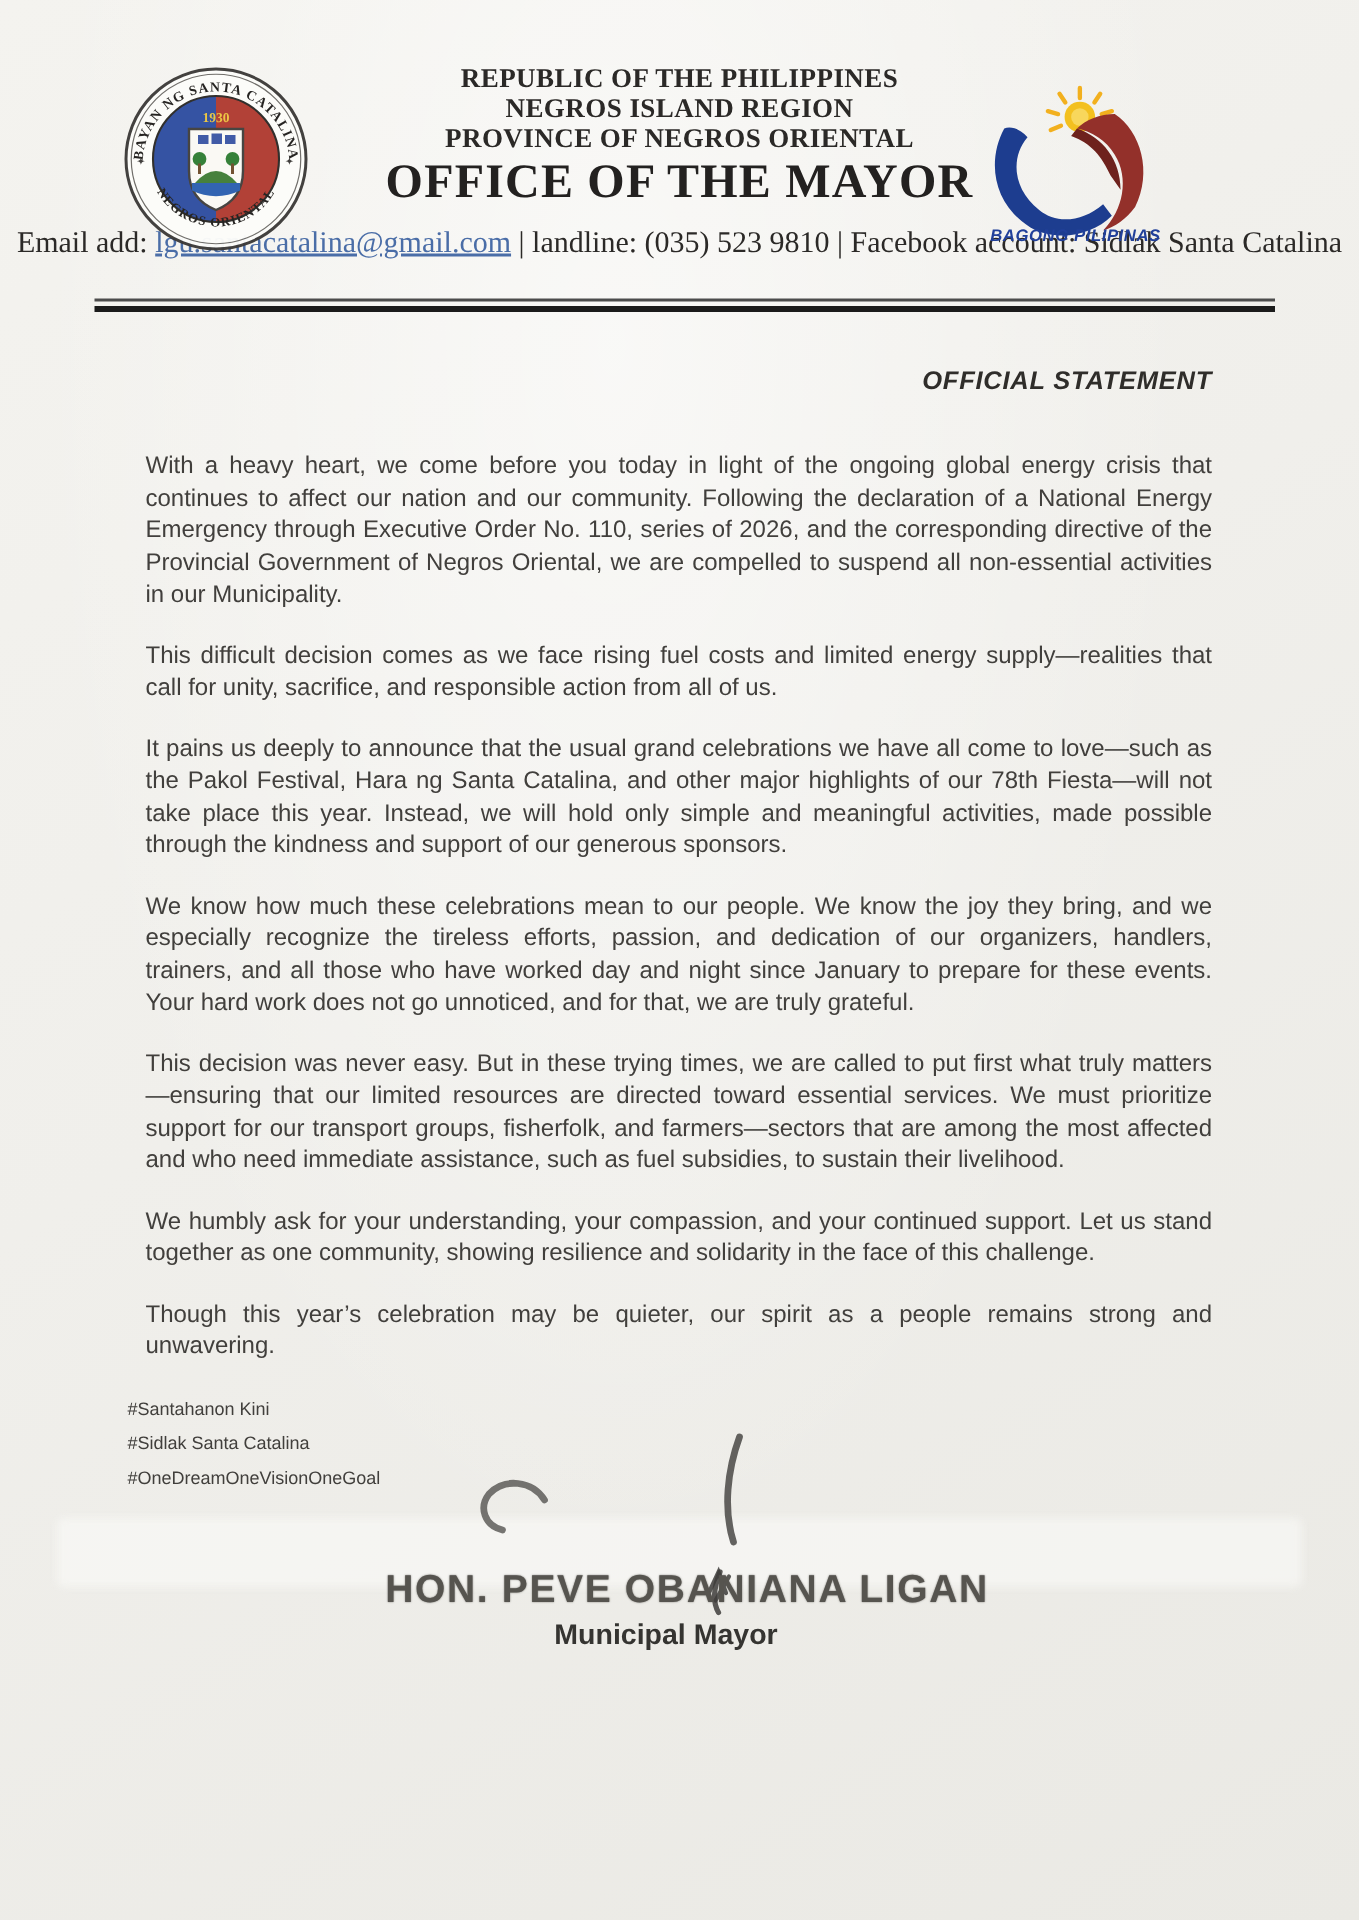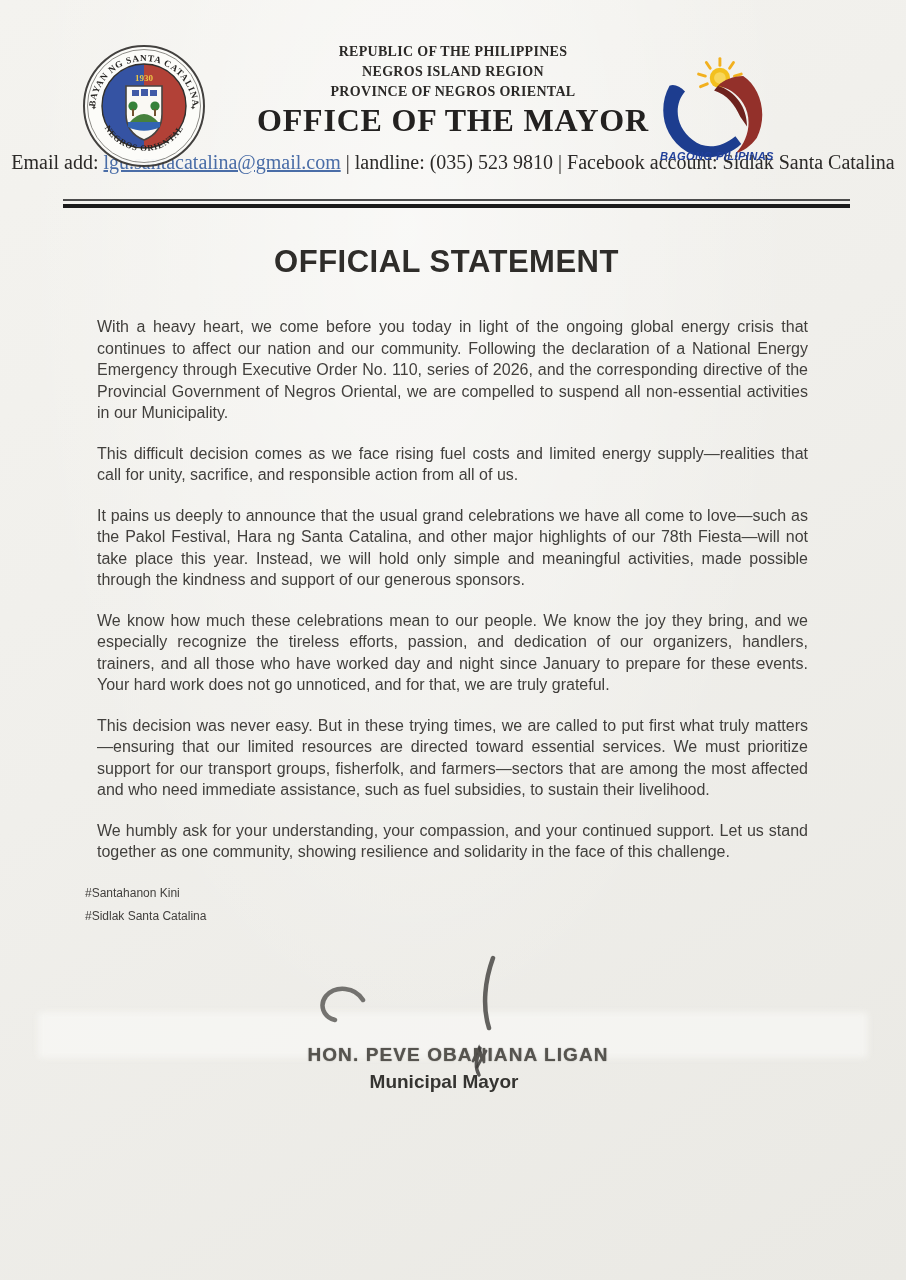--- a/index.html
+++ b/index.html
@@ -15,21 +15,21 @@
     background:
       radial-gradient(ellipse at 45% 18%, rgba(255,255,255,.55) 0%, rgba(255,255,255,0) 55%),
       linear-gradient(148deg,#f4f3ef 0%,#f0efeb 45%,#eae9e4 100%);
     color:#413f3c;
   }
   
   .letterhead{position:relative;height:152px;padding-top:42px;}
   .head-center{width:100%;text-align:center;color:#2b2927;}
   .gov-line{
     font-family:"Liberation Serif",serif;
-    font-weight:700;font-size:14px;line-height:20px;letter-spacing:.3px;
+    font-weight:700;font-size:18px;line-height:20px;letter-spacing:.3px;
   }
   .gov-line.sans{
     font-family:"Liberation Sans",sans-serif;
     font-size:17px;line-height:21px;letter-spacing:.2px;
   }
   .office-title{
     font-family:"Liberation Serif",serif;
     font-weight:700;font-size:32px;line-height:35px;letter-spacing:.8px;
     margin-top:1px;color:#232120;
   }
@@ -41,23 +41,24 @@
   .seal{position:absolute;left:82px;top:44px;filter:blur(.3px);opacity:.96;}
   .bagong{position:absolute;right:126px;top:54px;filter:blur(.3px);}
   .rule{
     margin:5px 56px 0 63px;height:3px;
     border-top:2.5px solid #4c4c4c;
     border-bottom:4px solid #1b1b1b;
   }
   
   .doc-body{padding:0 98px 0 85px;}
   .statement-title{
-    font-size:31px;font-weight:700;letter-spacing:.5px;
-    text-align:center;color:#2f2d2a;
+    font-size:17px;font-weight:700;letter-spacing:.5px;
+    text-align:right;color:#2f2d2a;
     margin:36px 0 0 0;
+    font-style:italic;
   }
   .doc-body p{
     font-size:16px;line-height:21.5px;
     text-align:justify;
     margin:0 0 19px 12px;
   }
   .doc-body p:first-of-type{margin-top:36px;}
   .tags{margin-top:19px;font-size:12px;line-height:23px;}
   
   .paste-band{
@@ -65,21 +66,21 @@
     background:rgba(252,252,250,.55);
     filter:blur(3px);border-radius:4px;
     pointer-events:none;
   }
   .sig-strokes{position:absolute;left:285px;top:930px;pointer-events:none;filter:blur(.4px);}
   .signature{
     position:absolute;left:0;right:0;top:1044px;
     text-align:center;
   }
   .sig-name{
-    font-size:19px;font-weight:700;letter-spacing:1.1px;
+    font-size:26px;font-weight:700;letter-spacing:1.1px;
     color:#56544f;
     filter:blur(.45px);
     text-shadow:0 0 1.2px rgba(86,84,79,.85);
     margin-left:10px;
   }
   .sig-title{
     font-size:19px;font-weight:700;color:#353431;
     margin-top:5px;margin-left:-18px;
   }
 </style>
@@ -154,24 +155,26 @@
 
   <main class="doc-body">
     <h1 class="statement-title">OFFICIAL STATEMENT</h1>
 
     <p>With a heavy heart, we come before you today in light of the ongoing global energy crisis that continues to affect our nation and our community. Following the declaration of a National Energy Emergency through Executive Order No. 110, series of 2026, and the corresponding directive of the Provincial Government of Negros Oriental, we are compelled to suspend all non-essential activities in our Municipality.</p>
     <p>This difficult decision comes as we face rising fuel costs and limited energy supply—realities that call for unity, sacrifice, and responsible action from all of us.</p>
     <p>It pains us deeply to announce that the usual grand celebrations we have all come to love—such as the Pakol Festival, Hara ng Santa Catalina, and other major highlights of our 78th Fiesta—will not take place this year. Instead, we will hold only simple and meaningful activities, made possible through the kindness and support of our generous sponsors.</p>
     <p>We know how much these celebrations mean to our people. We know the joy they bring, and we especially recognize the tireless efforts, passion, and dedication of our organizers, handlers, trainers, and all those who have worked day and night since January to prepare for these events. Your hard work does not go unnoticed, and for that, we are truly grateful.</p>
     <p>This decision was never easy. But in these trying times, we are called to put first what truly matters—ensuring that our limited resources are directed toward essential services. We must prioritize support for our transport groups, fisherfolk, and farmers—sectors that are among the most affected and who need immediate assistance, such as fuel subsidies, to sustain their livelihood.</p>
     <p>We humbly ask for your understanding, your compassion, and your continued support. Let us stand together as one community, showing resilience and solidarity in the face of this challenge.</p>
+    <p>Though this year’s celebration may be quieter, our spirit as a people remains strong and unwavering.</p>
 
     <div class="tags">
       <div>#Santahanon Kini</div>
       <div>#Sidlak Santa Catalina</div>
+      <div>#OneDreamOneVisionOneGoal</div>
     </div>
   </main>
 
   <div class="paste-band"></div>
 
   <svg class="sig-strokes" width="300" height="160" viewBox="0 0 300 160">
     <g fill="none" stroke="#3e3d3b" stroke-linecap="round">
       <path d="M 78 70 C 70 57 51 55 41 66 C 34 75 38 87 50 90" stroke-width="4.5" opacity="0.7"></path>
       <path d="M 208 28 C 200 50 197 76 204 98" stroke-width="4.5" opacity="0.8"></path>
       <path d="M 195 118 C 191 128 190 138 194 145" stroke-width="3.5" opacity="0.85"></path>

